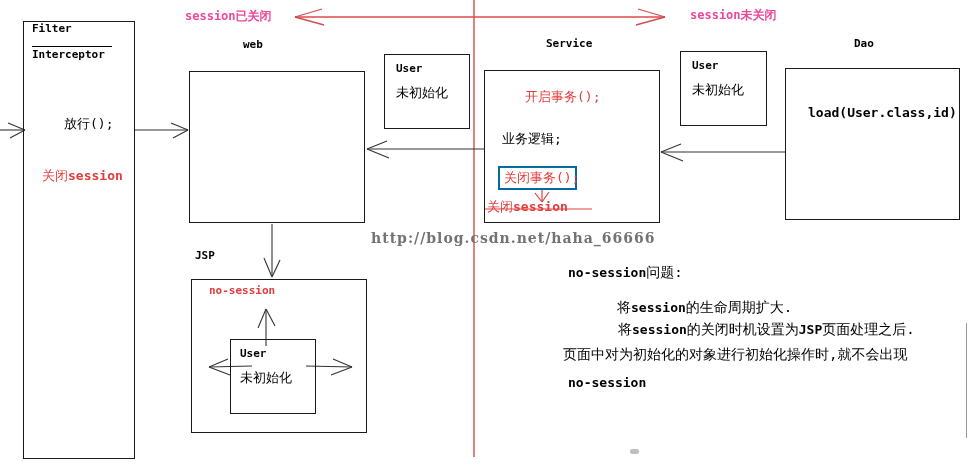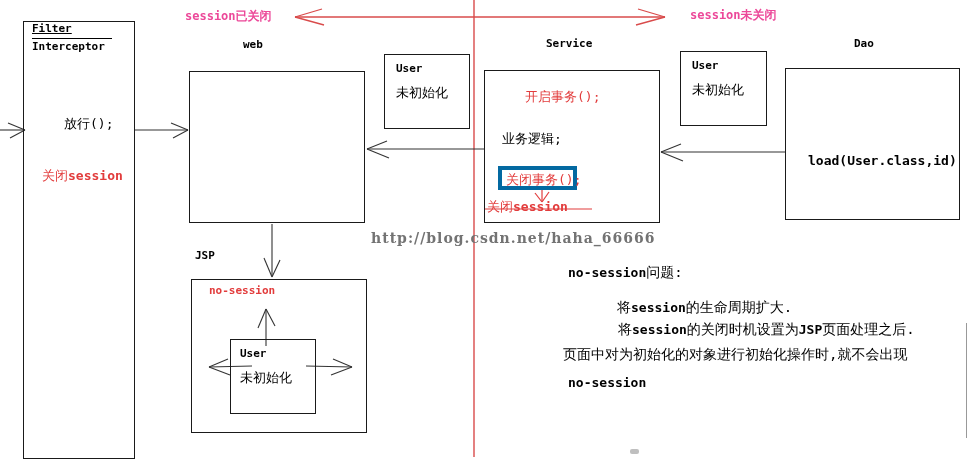--- a/index.html
+++ b/index.html
@@ -2,30 +2,30 @@
 <html><head>
 <meta charset="utf-8">
 <style>
   html,body { margin:0; padding:0; background:#ffffff; }
   .stage {
     position:relative; width:969px; height:465px; background:#ffffff; overflow:hidden;
     font-family:"DejaVu Sans Mono","Liberation Mono",monospace; color:#000;
   }
   .lines { position:absolute; left:0; top:0; width:969px; height:465px; }
   .box { position:absolute; border:1px solid #1a1a1a; background:transparent; box-sizing:border-box; }
-  .redbox { position:absolute; border:4px solid #0369a1; background:transparent; box-sizing:border-box; }
+  .redbox { position:absolute; border:2px solid #0369a1; background:transparent; box-sizing:border-box; }
   .lbl { position:absolute; white-space:nowrap; line-height:1.15; }
   .ttl { font-weight:bold; font-size:11px; }
   .cjk { font-size:13px; }
   .red { color:#e23c3c; }
   .en  { font-weight:bold; font-family:"DejaVu Sans Mono","Liberation Mono",monospace; }
   .legend { font-size:12px; font-weight:bold; color:#ec4899; }
   .note { font-size:14px; }
   .note .en { font-size:13px; }
-  .u { border-bottom:1px solid #000; width:80px; padding-bottom:2px; margin-bottom:2px;text-decoration:underline; }
+  .u { border-bottom:1px solid #000; width:80px; padding-bottom:10px; margin-bottom:2px; }
   .watermark {
     position:absolute; left:371px; top:230px; font-family:"DejaVu Serif","Liberation Serif",serif;
     font-size:14px; color:#737373; letter-spacing:1px; font-weight:bold;
   }
   .vthin { position:absolute; left:966px; top:323px; width:1px; height:115px; background:#999; }
   .artifact { position:absolute; left:630px; top:449px; width:9px; height:5px;
     background:#8a8a8a; opacity:.55; border-radius:2px; }
 </style>
 </head>
 <body>
@@ -129,21 +129,21 @@
   </div>
   <div class="lbl cjk red" style="left:487px; top:200px;"><span>关闭</span><span class="en">session</span></div>
 
   <div class="box" style="left:680px; top:51px; width:87px; height:75px;">
     <div class="lbl ttl" style="left:11px; top:8px;">User</div>
     <div class="lbl cjk" style="left:11px; top:31px;">未初始化</div>
   </div>
 
   <div class="lbl ttl" style="left:854px; top:38px;">Dao</div>
   <div class="box" style="left:785px; top:68px; width:175px; height:152px;">
-    <div class="lbl en" style="left:22px; top:37px; font-size:13px;margin-top:48px;">load(User.class,id)</div>
+    <div class="lbl en" style="left:22px; top:37px; font-size:13px;">load(User.class,id)</div>
   </div>
 
   <div class="lbl ttl" style="left:195px; top:250px;">JSP</div>
   <div class="box" style="left:191px; top:279px; width:176px; height:154px;"></div>
   <div class="lbl red en" style="left:209px; top:285px; font-size:11px;">no-session</div>
   <div class="box" style="left:230px; top:339px; width:86px; height:75px;">
     <div class="lbl ttl" style="left:9px; top:8px;">User</div>
     <div class="lbl cjk" style="left:9px; top:31px;">未初始化</div>
   </div>
 

